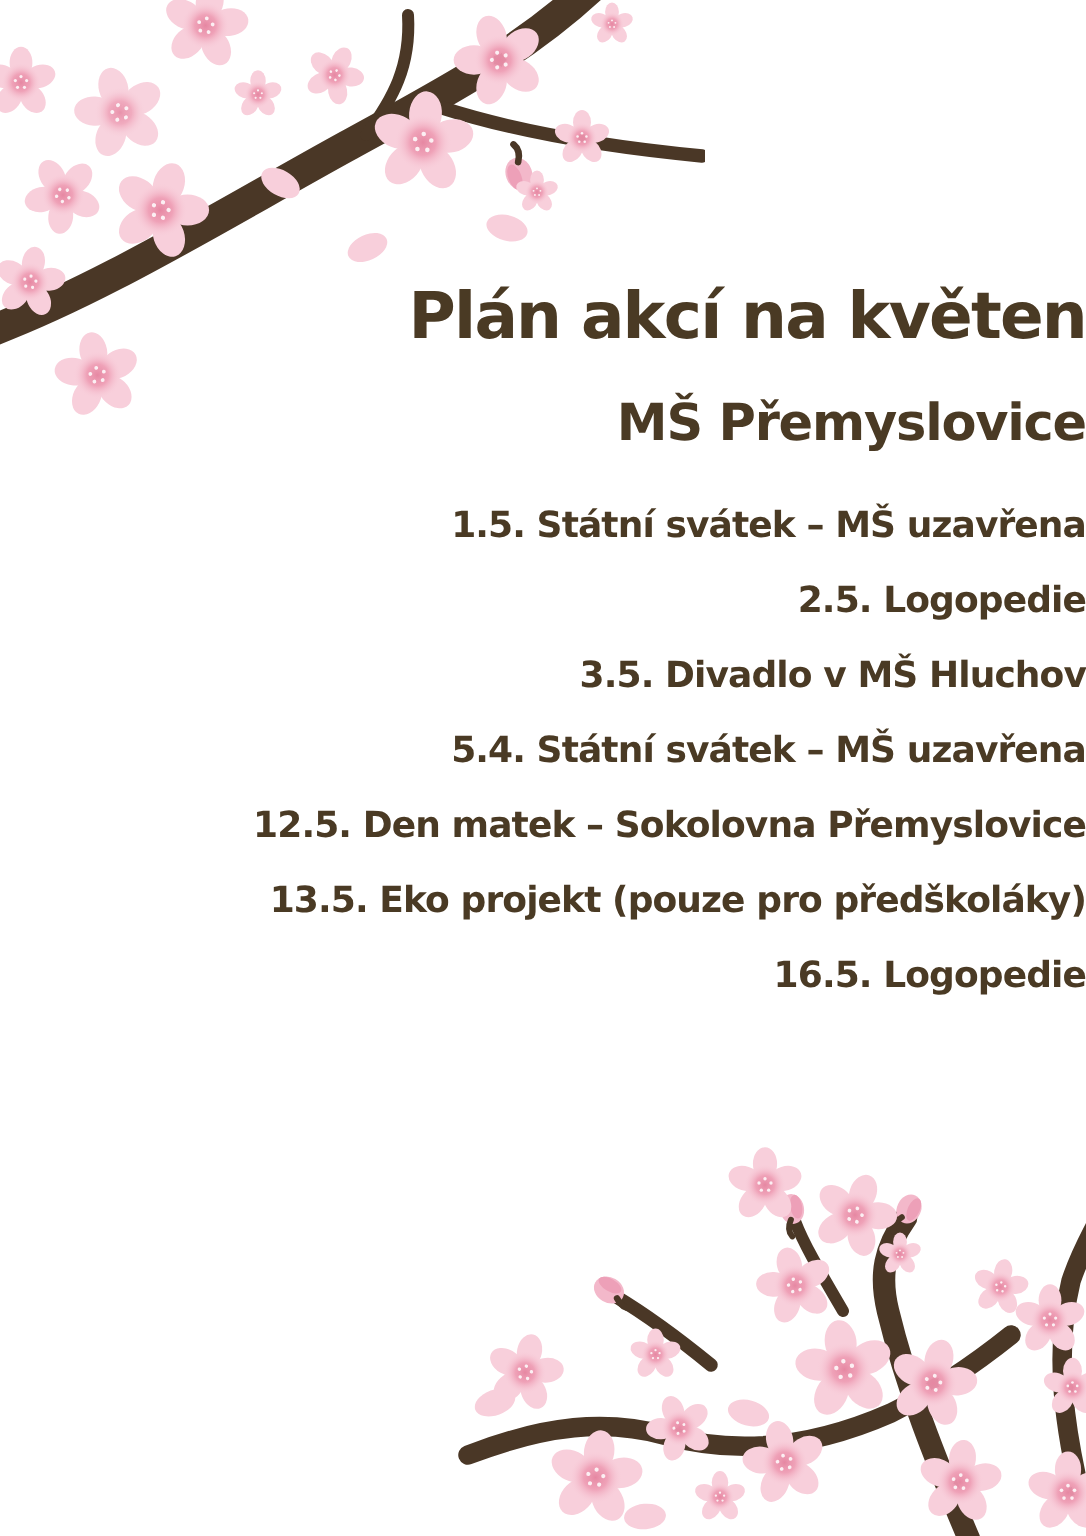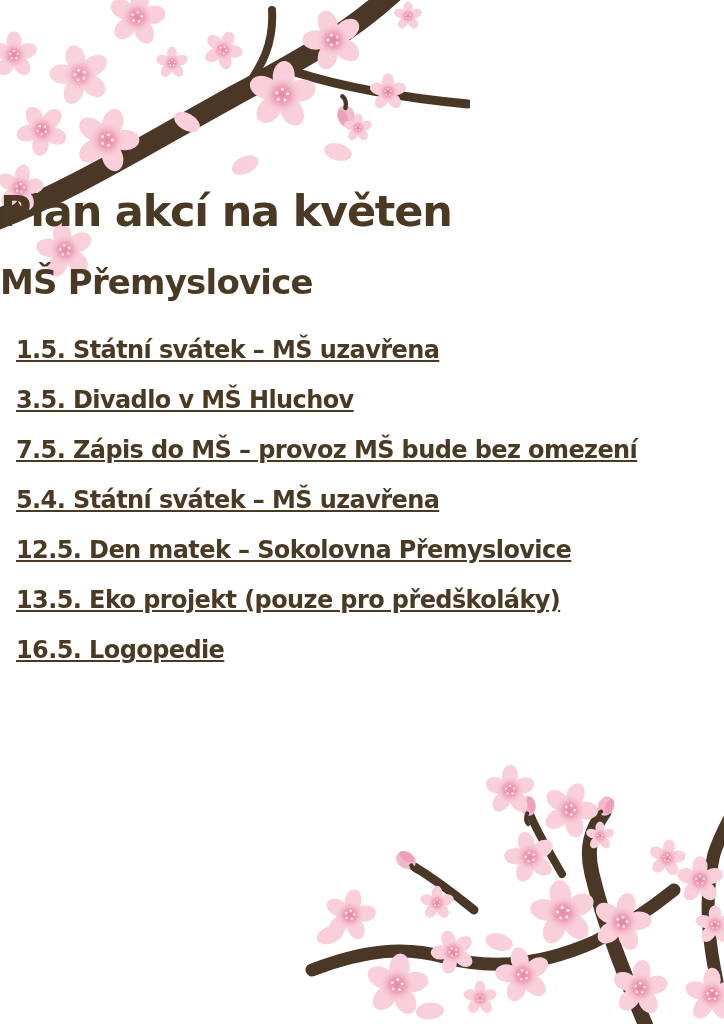--- a/index.html
+++ b/index.html
@@ -21,21 +21,21 @@
   }
   .deco{
     position:absolute;
     pointer-events:none;
   }
   .deco.top-left{left:0;top:0;}
   .deco.bottom-right{right:0;bottom:0;}
   .content{
     position:absolute;
     left:0;top:0;right:0;bottom:0;
-    text-align:left;
+    text-align:right;
     color:var(--text-color,#4a3a24);
   }
   .title{
     position:absolute;
     left:0;right:0;
     top:186px;
     font-size:43px;
     font-weight:700;
     letter-spacing:-1.2px;
   }
@@ -44,21 +44,20 @@
     left:0;right:0;
     top:262px;
     font-size:34px;
     font-weight:700;
     letter-spacing:-0.8px;
   }
   .event-list{
     position:absolute;
     left:16px;right:0;
     top:336px;
-    text-decoration:underline;
   }
   .event{
     height:28px;
     line-height:28px;
     margin-bottom:22px;
     font-size:24px;
     font-weight:700;
     letter-spacing:-0.6px;
     white-space:nowrap;
   }
@@ -162,22 +161,22 @@
     <use href="#blossom" transform="translate(418,281) scale(0.76)"></use>
     <use href="#blossom" transform="translate(186,284) scale(0.48)"></use>
   </svg>
 
   <div class="content">
     <h1 class="title">Plán akcí na květen</h1>
     <h2 class="subtitle">MŠ Přemyslovice</h2>
 
     <div class="event-list">
       <div class="event">1.5. Státní svátek – MŠ uzavřena</div>
+      <div class="event">2.5. Logopedie</div>
       <div class="event">3.5. Divadlo v MŠ Hluchov</div>
-      <div class="event">7.5. Zápis do MŠ – provoz MŠ bude bez omezení</div>
       <div class="event">5.4. Státní svátek – MŠ uzavřena</div>
       <div class="event">12.5. Den matek – Sokolovna Přemyslovice</div>
       <div class="event">13.5. Eko projekt (pouze pro předškoláky)</div>
       <div class="event">16.5. Logopedie</div>
     </div>
   </div>
 
 </div>
 
 </body></html>

